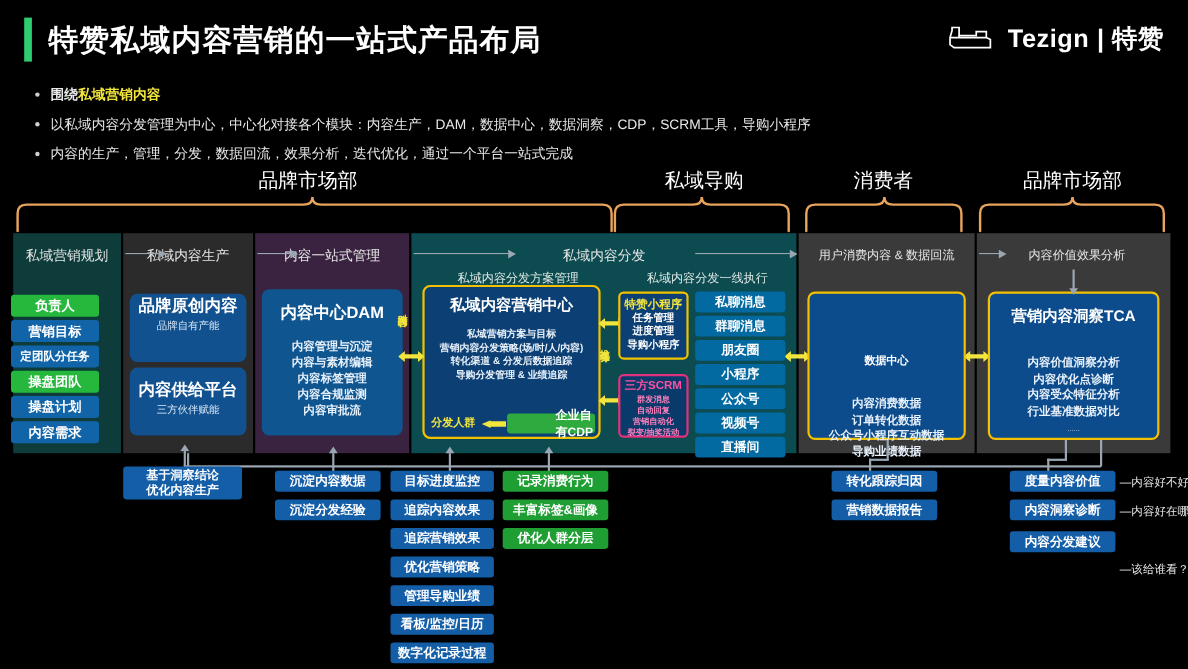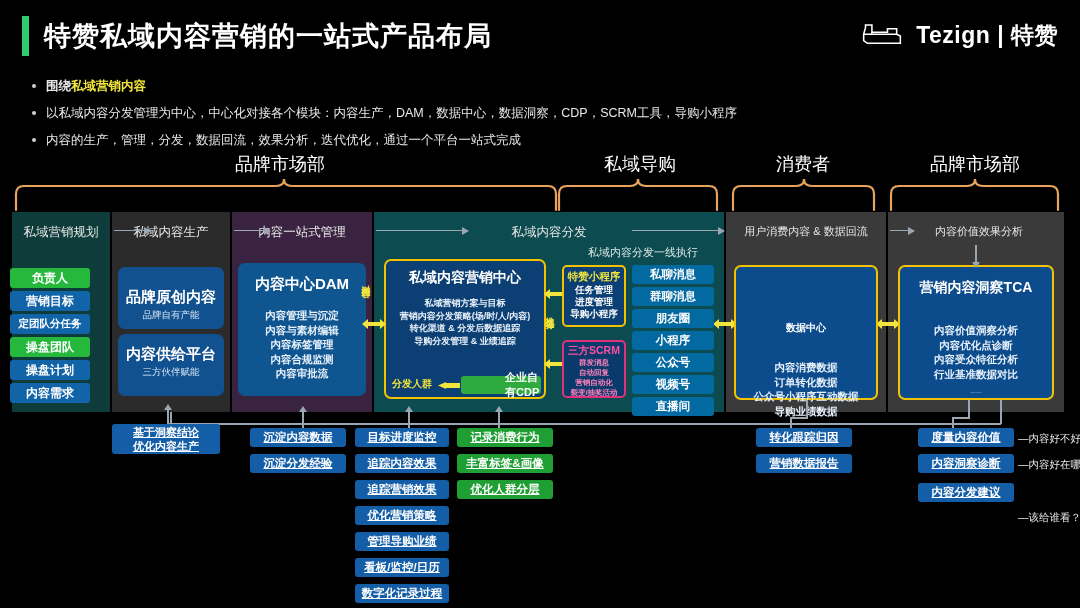--- a/index.html
+++ b/index.html
@@ -79,21 +79,21 @@
   
   .chan { position:absolute; left:632px; width:82px; height:19px; background:#0369a1; border-radius:3px; color:#fff;
           font-size:11.5px; font-weight:bold; display:flex; align-items:center; justify-content:center; }
 
   
   .ydbl { position:absolute; }
   .vlabel { position:absolute; font-size:9px; font-weight:bold; color:#f2e53d; writing-mode:vertical-rl; letter-spacing:1px; line-height:11px; }
 
   
   .tag { position:absolute; height:19px; border-radius:3px; display:flex; align-items:center; justify-content:center;
-         font-size:11.5px; font-weight:bold; color:#fff; white-space:nowrap;text-decoration:underline; }
+         font-size:11.5px; font-weight:bold; color:#fff; white-space:nowrap; }
   .tag.blue { background:#145ea8; }
   .tag.green { background:#1f9e33; }
   .tag.two { height:30px; flex-direction:column; justify-content:center; line-height:14px; font-size:11px; }
   .note { position:absolute; font-size:10.5px; color:#e9e9e9; white-space:nowrap; }
 
   .conn { position:absolute; background:#9aa6b2; }
   .uparrow { position:absolute; width:0;height:0; border-left:4px solid transparent; border-right:4px solid transparent; border-bottom:6px solid #9aa6b2; }
   .downarrow { position:absolute; width:0;height:0; border-left:4px solid transparent; border-right:4px solid transparent; border-top:6px solid #9aa6b2; }
 </style>
 </head>
@@ -147,36 +147,37 @@
   <div class="band gray" style="left:726px; width:160px;"></div>
   <div class="band gray" style="left:888px; width:176px;"></div>
 
   <div class="band-title" style="left:12px;  width:98px;">私域营销规划</div>
   <div class="band-title" style="left:112px; width:118px;">私域内容生产</div>
   <div class="band-title" style="left:232px; width:140px;">内容一站式管理</div>
   <div class="band-title" style="left:474px; width:150px;">私域内容分发</div>
   <div class="band-title" style="left:726px; width:160px; font-size:11px;">用户消费内容 &amp; 数据回流</div>
   <div class="band-title" style="left:894px; width:170px; font-size:11px;">内容价值效果分析</div>
 
+  <div class="band-sub" style="left:376px; width:190px;">私域内容分发方案管理</div>
   <div class="band-sub" style="left:562px; width:162px;">私域内容分发一线执行</div>
 
   <div class="flowarrow" style="left:114px; width:36px;"></div>
   <div class="flowarrow" style="left:234px; width:36px;"></div>
   <div class="flowarrow" style="left:376px; width:92px;"></div>
   <div class="flowarrow" style="left:632px; width:92px;"></div>
   <div class="flowarrow" style="left:890px; width:24px;"></div>
 
   <div class="pill green" style="top:268px;">负责人</div>
   <div class="pill blue" style="top:291px;">营销目标</div>
   <div class="pill blue small" style="top:314px;">定团队分任务</div>
   <div class="pill green" style="top:337px;">操盘团队</div>
   <div class="pill blue" style="top:360px;">操盘计划</div>
   <div class="pill blue" style="top:383px;">内容需求</div>
 
-  <div class="card" style="left:118px; top:267px; width:106px; height:62px; padding-top:21px;">
+  <div class="card" style="left:118px; top:267px; width:106px; height:62px; padding-top:2px;">
     <div class="card-t">品牌原创内容</div>
     <div class="card-sub">品牌自有产能</div>
   </div>
   <div class="card" style="left:118px; top:334px; width:106px; height:62px; padding-top:11px;">
     <div class="card-t">内容供给平台</div>
     <div class="card-sub">三方伙伴赋能</div>
   </div>
 
   <div class="card dam" style="left:238px; top:263px; width:128px; height:133px; padding-top:12px;">
     <div class="card-t" style="font-size:15px;">内容中心DAM</div>

